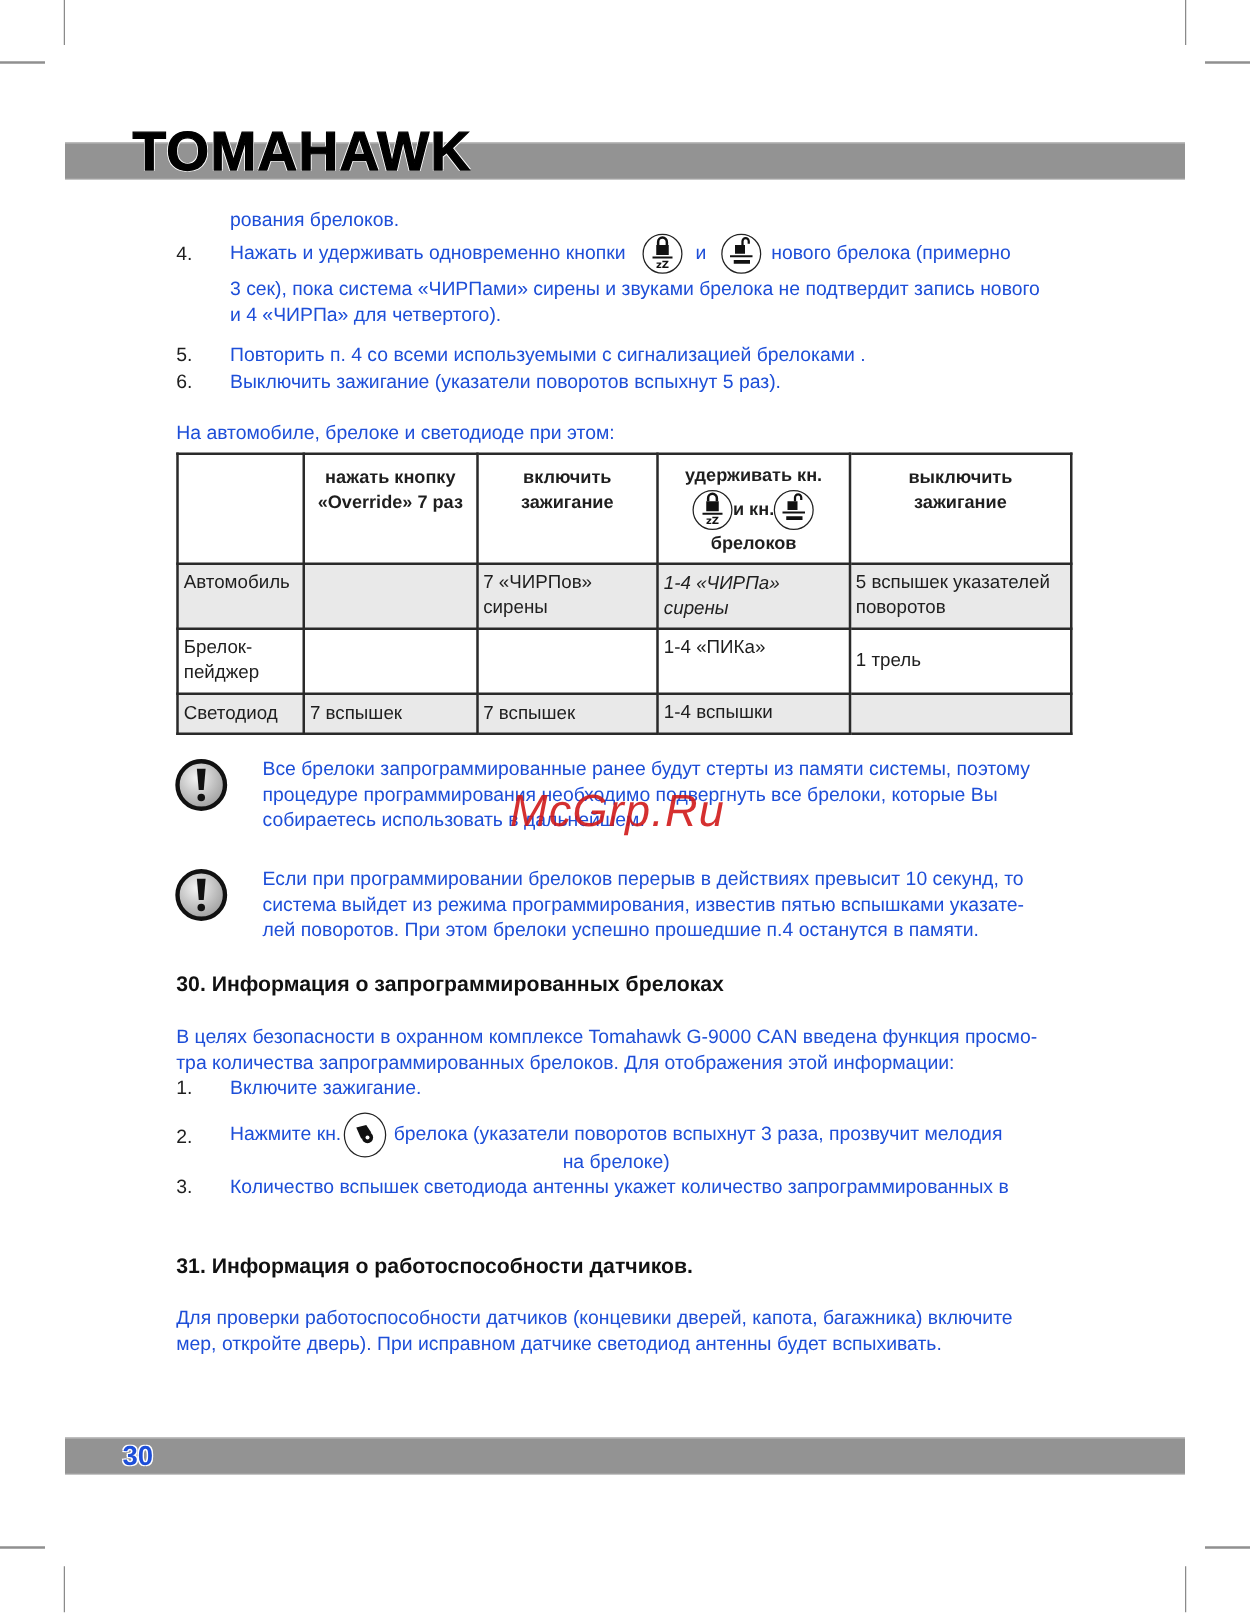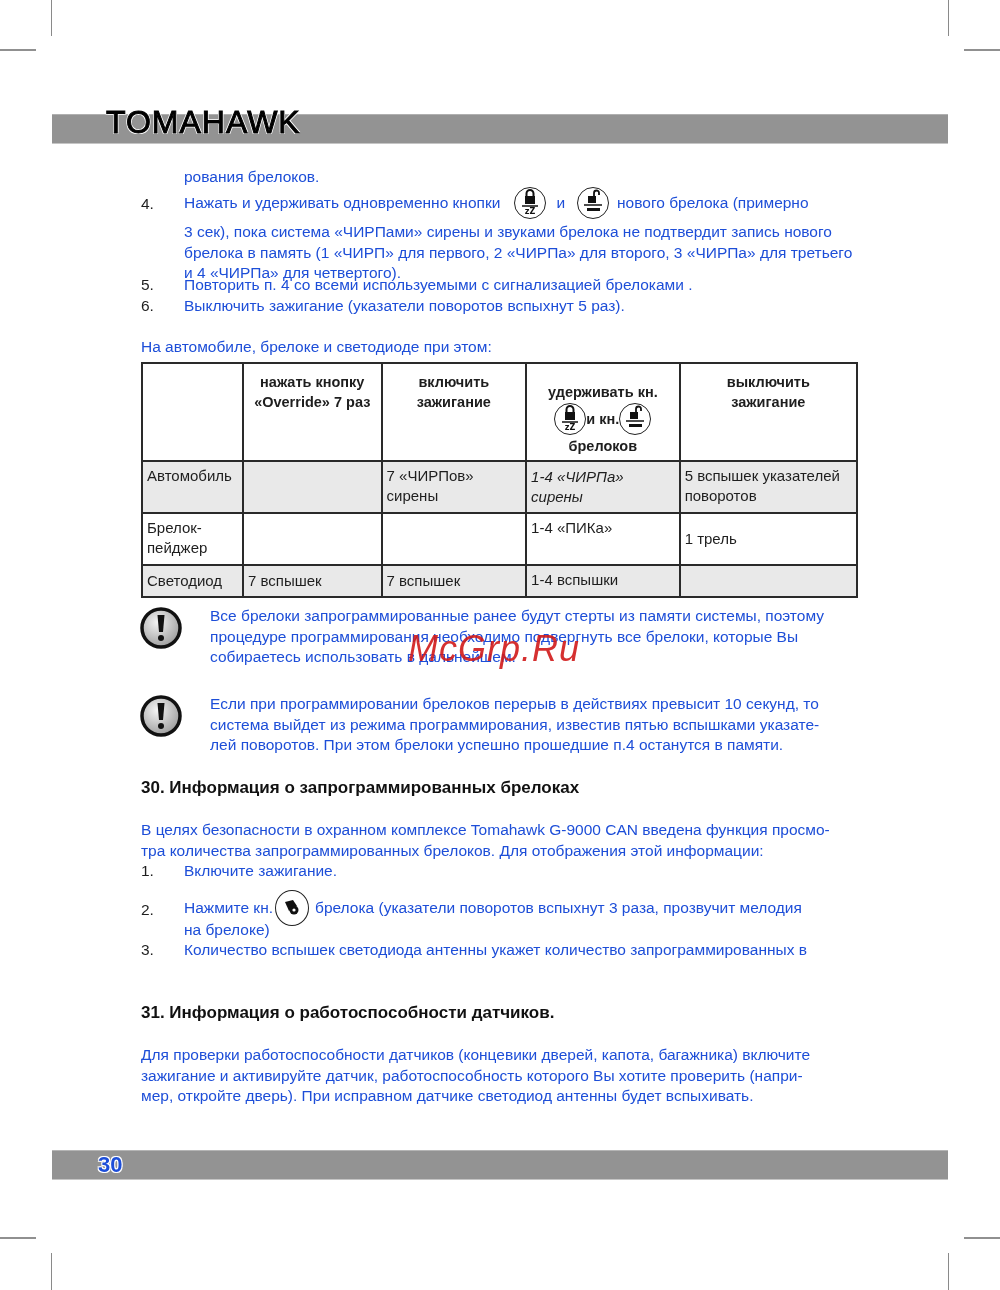--- a/index.html
+++ b/index.html
@@ -4,21 +4,21 @@
 <style>
   html, body { margin: 0; padding: 0; background: #ffffff; }
   body { width: 1000px; height: 1290px; position: relative; overflow: hidden;
          font-family: "Liberation Sans", "DejaVu Sans", sans-serif; color: #1c1c1c; }
   .crop { position: absolute; background: #8a8a8a; }
   .crop.v { width: 1px; }
   .crop.h { height: 2px; background: #909090; }
   .band { position: absolute; left: 52px; width: 896px; background: #939393; }
   .band.top { top: 114px; height: 28px; border-top: 1px solid #b0b0b0; border-bottom: 1px solid #c5c5c5; }
   .band.bottom { top: 1150px; height: 28px; border-top: 1px solid #b5b5b5; border-bottom: 1px solid #c5c5c5; }
-  .brand { position: absolute; left: 106px; top: 100px; font-size: 32px; font-weight: normal;
+  .brand { position: absolute; left: 106px; top: 100px; font-size: 44px; font-weight: bold;
            letter-spacing: 1px; color: #000; line-height: 44px;
            -webkit-text-stroke: 1px #000; text-shadow: 1px 1px 0 #fff, -1px -1px 0 #fff, 1px -1px 0 #fff, -1px 1px 0 #fff; }
   .pagenum { position: absolute; left: 98px; top: 1150px; font-size: 22px; font-weight: bold; line-height: 30px; color: #1d4ed8;
              text-shadow: 1px 1px 0 #fff, -1px -1px 0 #fff, 1px -1px 0 #fff, -1px 1px 0 #fff; }
   .txt { position: absolute; font-size: 15.5px; line-height: 20.5px; color: #1d4ed8; }
   .num { position: absolute; font-size: 15.5px; line-height: 20.5px; color: #1e1e1e; }
   .h2 { position: absolute; font-size: 17px; font-weight: bold; line-height: 22px; color: #111; }
   .btnicon { display: inline-block; width: 30px; height: 30px; border: 1.5px solid #222; border-radius: 50%;
              vertical-align: middle; position: relative; background: #fff; }
   .btnicon svg { position: absolute; left: 0; top: 0; }
@@ -65,21 +65,20 @@
       <svg width="30" height="30" viewBox="0 0 30 30">
           <rect x="10" y="8" width="8" height="7" fill="#111"></rect>
           <path d="M16 8 V5 a2.5 2.5 0 0 1 5 0 V7" fill="none" stroke="#111" stroke-width="1.8"></path>
           <line x1="6" y1="17" x2="24" y2="17" stroke="#111" stroke-width="1.5"></line>
           <rect x="9" y="20" width="13" height="3" fill="#111"></rect>
         </svg>
     </span>
     <span>нового брелока (примерно</span>
   </div>
   <div>3 сек), пока система «ЧИРПами» сирены и звуками брелока не подтвердит запись нового</div>
-  <div>брелока в память (1 «ЧИРП» для первого, 2 «ЧИРПа» для второго, 3 «ЧИРПа» для третьего</div>
   <div>и 4 «ЧИРПа» для четвертого).</div>
 </div>
 
 <div class="num" style="left:141px;top:275px;">5.</div>
 <div class="txt" style="left:184px;top:275px;">Повторить п. 4 со всеми используемыми с сигнализацией брелоками .</div>
 <div class="num" style="left:141px;top:296px;">6.</div>
 <div class="txt" style="left:184px;top:296px;">Выключить зажигание (указатели поворотов вспыхнут 5 раз).</div>
 
 <div class="txt" style="left:141px;top:337px;">На автомобиле, брелоке и светодиоде при этом:</div>
 
@@ -95,21 +94,21 @@
       <tr class="hdr">
     <td></td>
     <td>
           <div>нажать кнопку</div>
           <div>«Override» 7 раз</div>
         </td>
     <td>
           <div>включить</div>
           <div>зажигание</div>
         </td>
-    <td style="padding-top:18px;">
+    <td style="padding-top:7px;">
       <div>удерживать кн.</div>
       <div style="display:flex;align-items:center;justify-content:center;height:34px;">
         <span class="btnicon">
           <svg width="30" height="30" viewBox="0 0 30 30">
                 <rect x="10" y="8" width="10" height="8" fill="#111"></rect>
                 <path d="M11.5 8 V5.5 a3.5 3.5 0 0 1 7 0 V8" fill="none" stroke="#111" stroke-width="2"></path>
                 <line x1="7" y1="18" x2="23" y2="18" stroke="#111" stroke-width="1.5"></line>
                 <text x="15" y="26" font-size="8" font-weight="bold" text-anchor="middle" fill="#111" font-family="DejaVu Sans, sans-serif">zZ</text>
               </svg>
         </span>
@@ -192,21 +191,21 @@
 
 <div class="h2" style="left:141px;top:777px;">30.   Информация о запрограммированных брелоках</div>
 <div class="txt" style="left:141px;top:820px;">
   <div>В целях безопасности в охранном комплексе Tomahawk G-9000 CAN введена функция просмо-</div>
   <div>тра количества запрограммированных брелоков. Для отображения этой информации:</div>
 </div>
 <div class="num" style="left:141px;top:861px;">1.</div>
 <div class="txt" style="left:184px;top:861px;">Включите зажигание.</div>
 
 <div class="num" style="left:141px;top:900px;">2.</div>
-<div class="txt" style="left:184px;top:888px;">
+<div class="txt" style="left:184px;top:888px;text-align:center;">
   <div style="display:flex;align-items:center;height:40px;white-space:nowrap;">
     <span>Нажмите кн.</span>
     <span class="btnicon" style="width:32px;height:34px;margin:0 6px 0 2px;">
       <svg width="32" height="34" viewBox="0 0 32 34">
           <path d="M9 11 l8 -2 l4 6 l-8 5 z" fill="#111"></path>
           <circle cx="18" cy="19" r="4.5" fill="#111"></circle>
           <circle cx="18" cy="19" r="1.6" fill="#fff"></circle>
         </svg>
     </span>
     <span>брелока (указатели поворотов вспыхнут 3 раза, прозвучит мелодия</span>
@@ -215,18 +214,17 @@
 </div>
 
 <div class="num" style="left:141px;top:940px;">3.</div>
 <div class="txt" style="left:184px;top:940px;">
   <div>Количество вспышек светодиода антенны укажет количество  запрограммированных в</div>
 </div>
 
 <div class="h2" style="left:141px;top:1002px;">31.   Информация о работоспособности датчиков.</div>
 <div class="txt" style="left:141px;top:1045px;">
   <div>Для проверки работоспособности датчиков (концевики дверей, капота, багажника)  включите</div>
-  <div>зажигание и активируйте датчик, работоспособность которого Вы хотите проверить (напри-</div>
   <div>мер, откройте дверь). При исправном датчике светодиод антенны будет вспыхивать.</div>
 </div>
 
 <div class="band bottom"></div>
 <div class="pagenum">30</div>
 
 </body></html>

